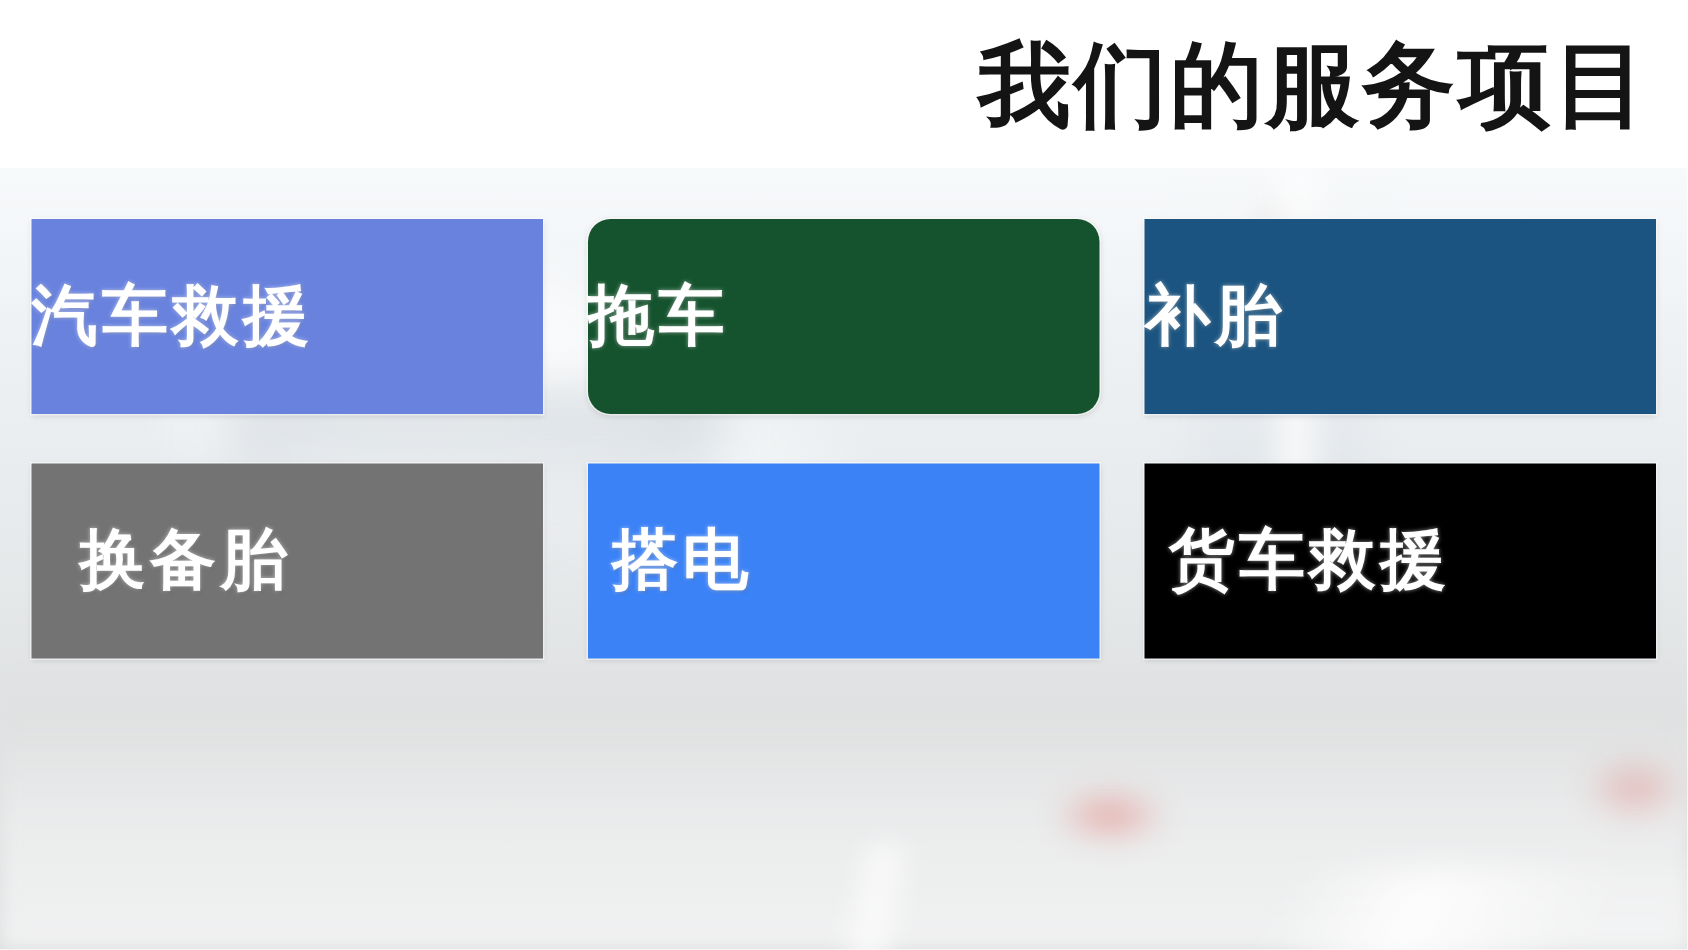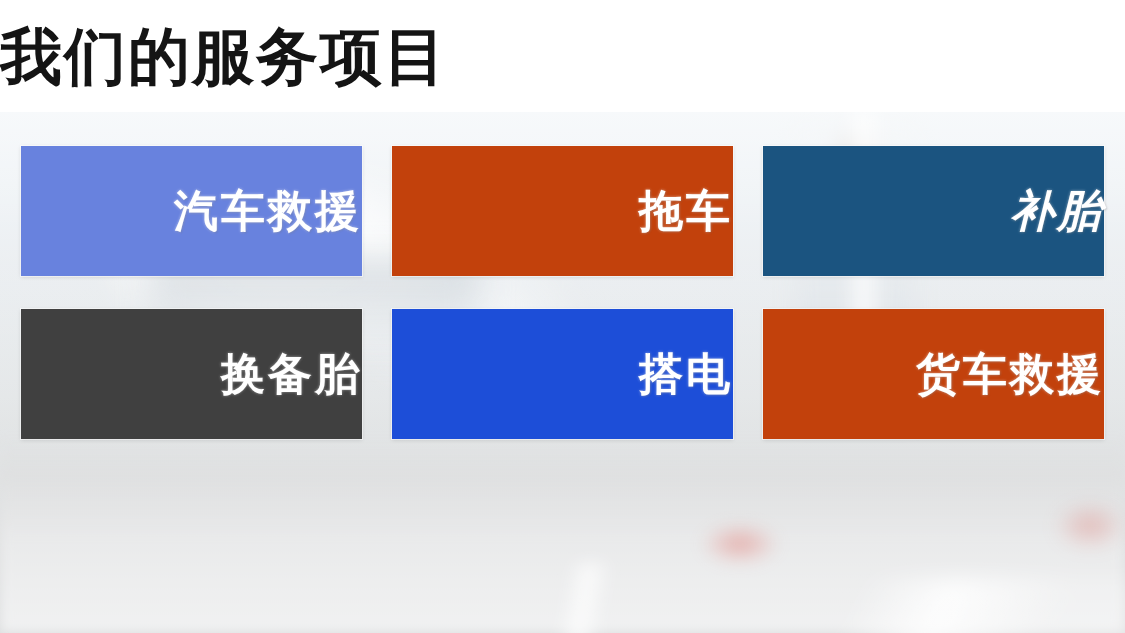--- a/index.html
+++ b/index.html
@@ -151,21 +151,21 @@
     width: 1125px;
     height: 112px;
     background: #ffffff;
     z-index: 5;
   }
   #page-title {
     position: absolute;
     left: 0;
     top: 20px;
     width: 1100px;
-    text-align: left;
+    text-align: right;
     font-size: 62px;
     font-weight: bold;
     color: #141414;
     letter-spacing: 2px;
     line-height: 74px;
     white-space: nowrap;
   }
 
   
   #tile-grid {
@@ -177,21 +177,21 @@
     display: grid;
     grid-template-columns: 341px 341px 341px;
     grid-template-rows: 130px 130px 128px;
     column-gap: 30px;
     row-gap: 33px;
     z-index: 6;
   }
   .tile {
     display: flex;
     align-items: center;
-    justify-content: flex-end;
+    justify-content: flex-start;
     box-shadow: 0 0 0 1px rgba(255,255,255,0.55), 0 1px 4px rgba(0,0,0,0.14);
   }
   .tile-label {
     color: #ffffff;
     font-size: 44px;
     font-weight: bold;
     letter-spacing: 3px;
     line-height: 1;
     white-space: nowrap;
     text-shadow: 0 0 3px rgba(255,255,255,0.55), 1px 1px 2px rgba(0,0,0,0.18);
@@ -219,38 +219,38 @@
   <div id="header">
     <div id="page-title">我们的服务项目</div>
   </div>
 
   <div id="tile-grid">
 
     <div class="tile" style="background-color: rgb(104, 130, 222);">
       <span class="tile-label">汽车救援</span>
     </div>
 
-    <div class="tile" style="background-color: #c2410c;">
+    <div class="tile" style="background-color: #14532d; border-radius: 15px;">
       <span class="tile-label">拖车</span>
     </div>
 
 
-    <div class="tile" style="background-color: rgb(27, 84, 128); font-style: italic;">
+    <div class="tile" style="background-color: rgb(27, 84, 128);">
       <span class="tile-label">补胎</span>
     </div>
 
-    <div class="tile" style="background-color: #404040;">
+    <div class="tile" style="background-color: #737373; padding-left: 32px;">
       <span class="tile-label">换备胎</span>
     </div>
 
 
-    <div class="tile" style="background-color: #1d4ed8;">
+    <div class="tile" style="background-color: #3b82f6; padding-left: 16px;">
       <span class="tile-label">搭电</span>
     </div>
 
-    <div class="tile" style="background-color: #c2410c;">
+    <div class="tile" style="background-color: #000000; padding-left: 16px;">
       <span class="tile-label">货车救援</span>
     </div>
 
 
   </div>
 
 </div>
 
 </body></html>

